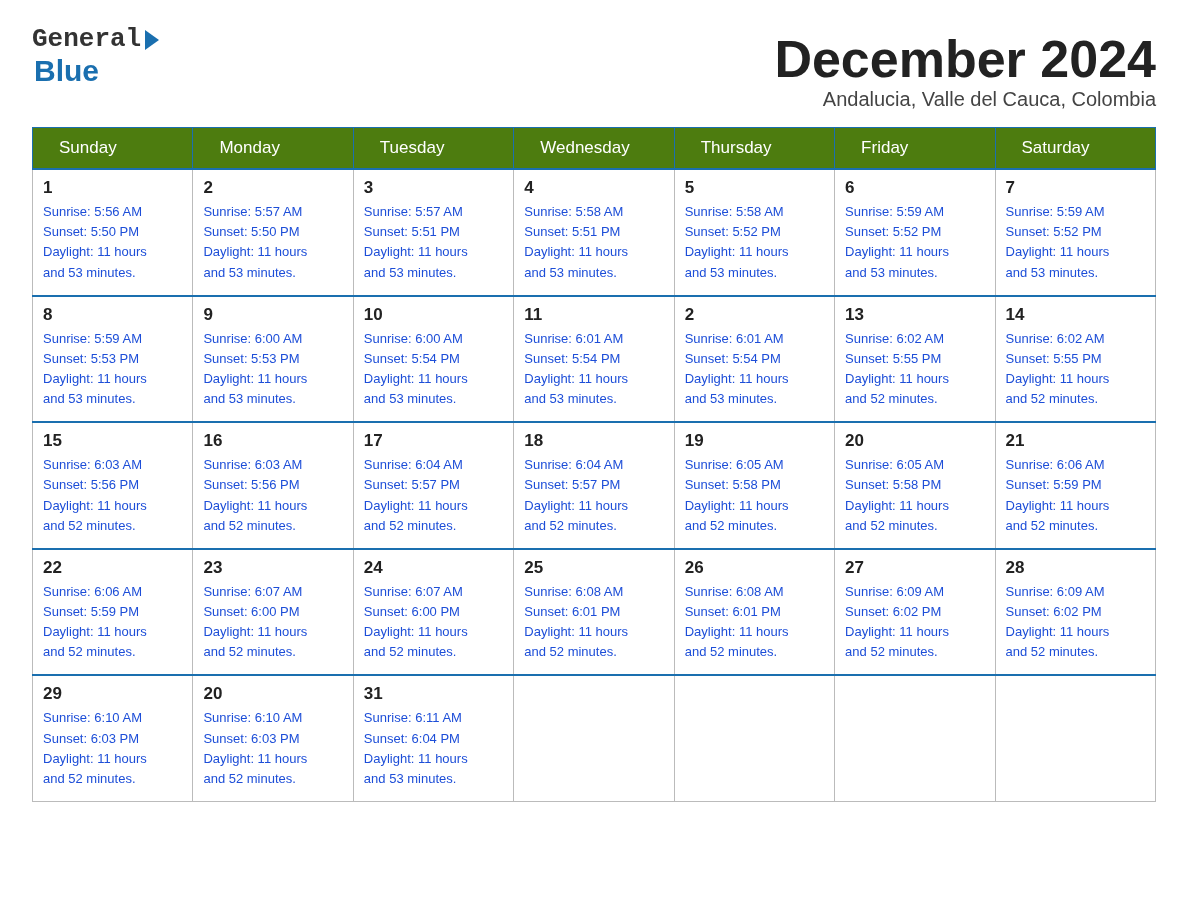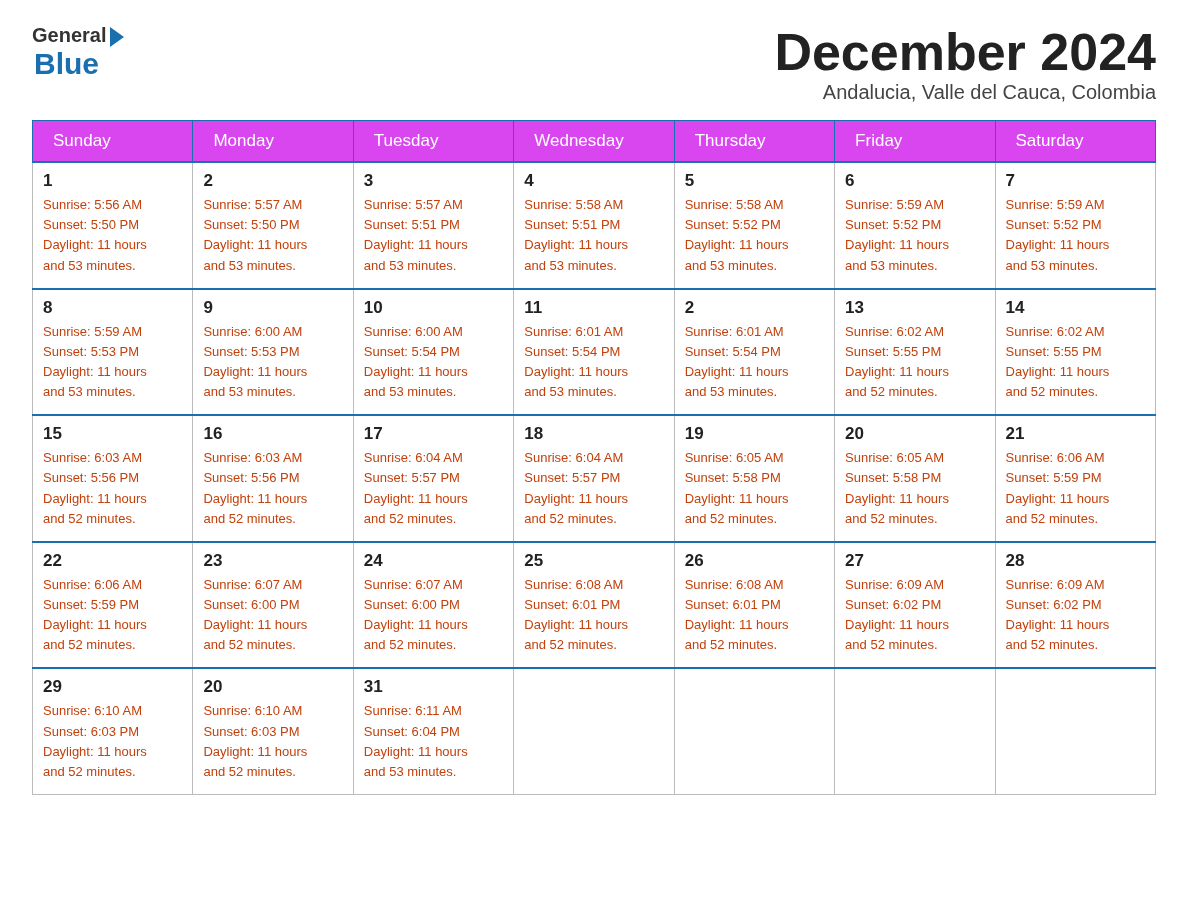--- a/index.html
+++ b/index.html
@@ -19,57 +19,59 @@
     .logo {
       display: flex;
       flex-direction: column;
       align-items: flex-start;
     }
     .logo-top {
       display: flex;
       align-items: center;
     }
     .logo-general {
-      font-size: 20px;
+      font-size: 26px;
       font-weight: bold;
       color: #333;
+      font-family: Liberation Mono, monospace;
     }
     .logo-arrow {
       width: 0;
       height: 0;
       border-left: 14px solid #1a6faf;
       border-top: 10px solid transparent;
       border-bottom: 10px solid transparent;
       margin-left: 4px;
       margin-top: 2px;
     }
     .title-block {
       text-align: right;
     }
     .month-title {
       font-size: 52px;
       font-weight: bold;
       color: #222;
       line-height: 1.1;
+      margin-top: 7px;
     }
     .location {
       font-size: 20px;
       color: #444;
     }
     .calendar {
       width: 100%;
       border-collapse: collapse;
       border: 1px solid #888;
     }
     .calendar th {
-      background: #d946ef;
+      background: #4d7c0f;
       color: #fff;
       font-size: 17px;
       font-weight: normal;
-      padding: 10px 20px;
+      padding: 10px 26px;
       text-align: left;
       border: 1px solid #1a6faf;
     }
     .calendar td {
       vertical-align: top;
       padding: 8px 10px 12px 10px;
       border: 1px solid #bbb;
       font-size: 13px;
       color: #222;
       width: 14.28%;
@@ -80,21 +82,21 @@
     }
     .day-num {
       font-size: 17px;
       font-weight: bold;
       margin-bottom: 4px;
       display: block;
     }
     .day-info {
       font-size: 13px;
       line-height: 1.55;
-      color: #c2410c;
+      color: #1d4ed8;
     }
   </style>
 </head>
 <body>
 
 <div class="header">
   <div class="logo">
     <div class="logo-top">
       <span class="logo-general">General</span>
       <div class="logo-arrow"></div>

